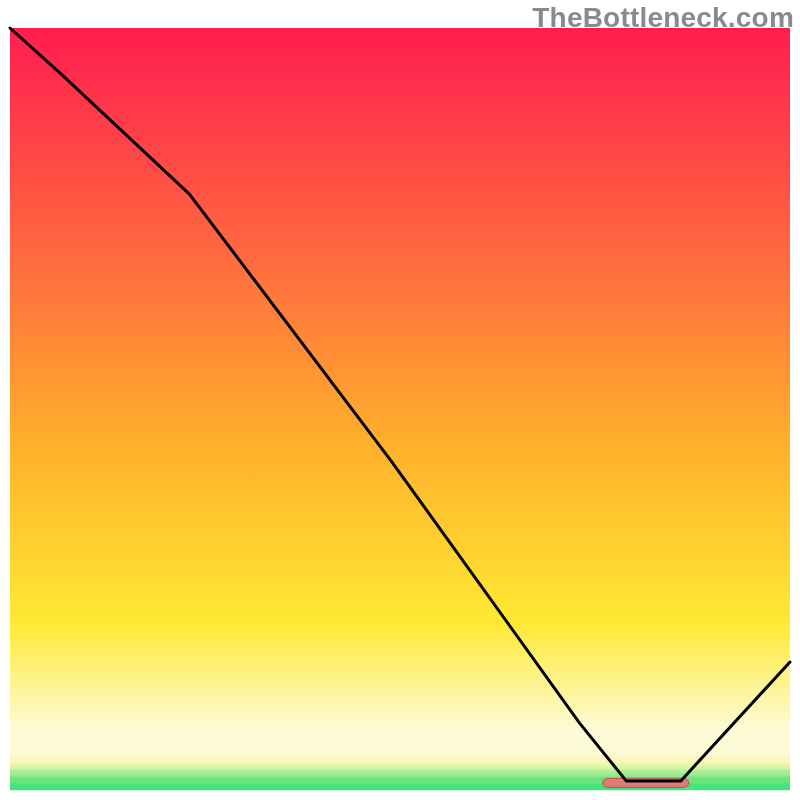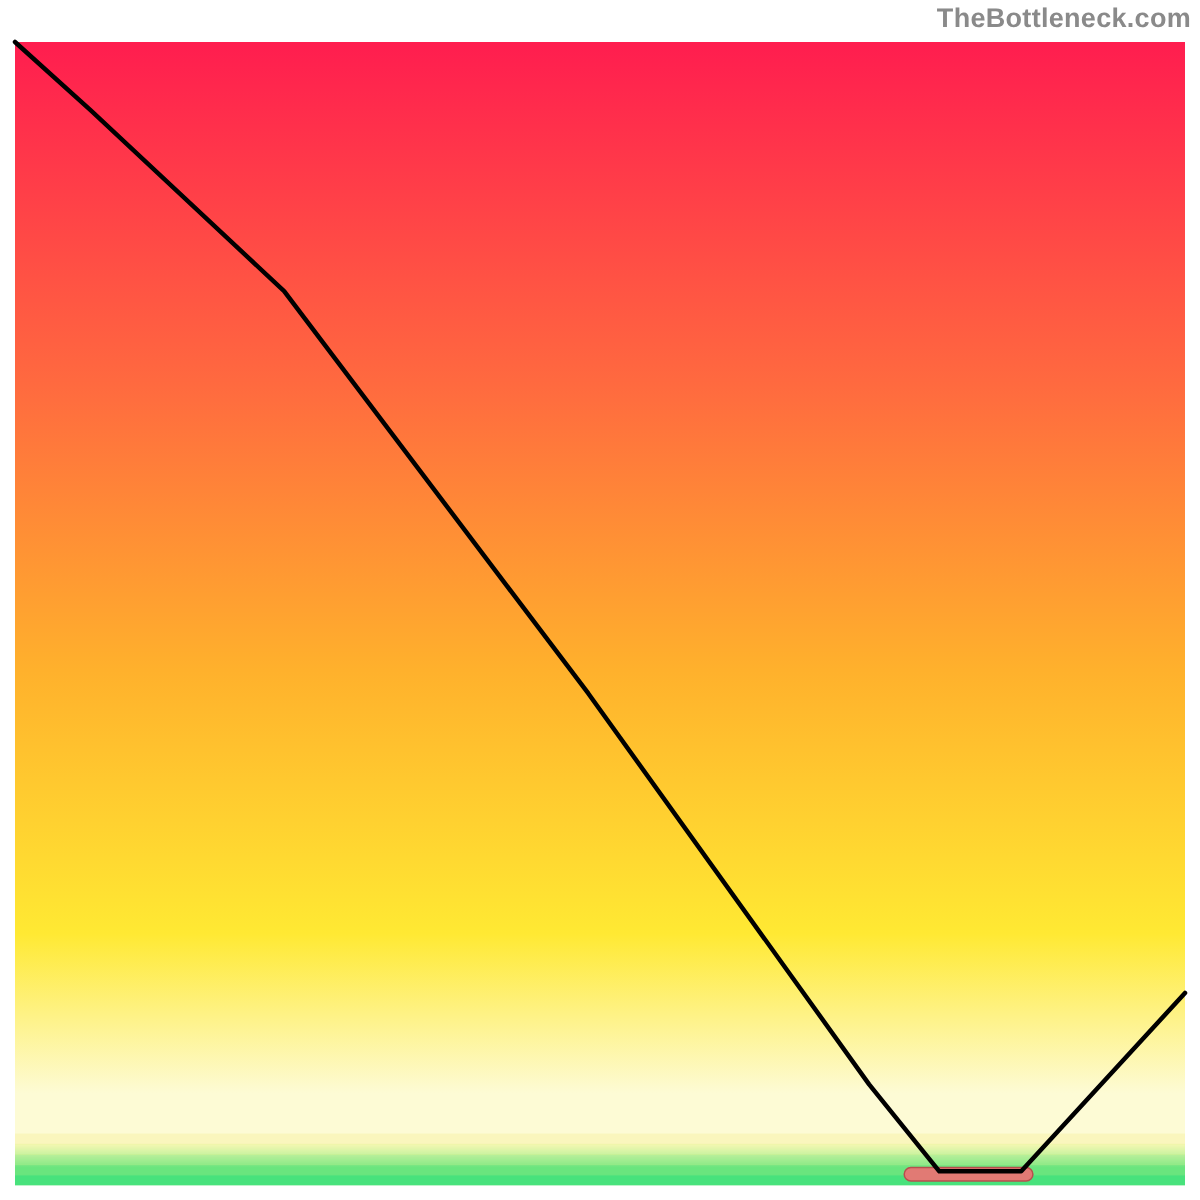--- a/index.html
+++ b/index.html
@@ -13,21 +13,21 @@
   .stage {
     position: relative;
     width: 800px;
     height: 800px;
   }
   .attribution {
     position: absolute;
     top: 2px;
     right: 6px;
     font-family: Arial, Helvetica, sans-serif;
-    font-size: 18px;
+    font-size: 28px;
     font-weight: 600;
     color: #8a8a8a;
     letter-spacing: 0.2px;
   }
   svg {
     position: absolute;
     left: 0;
     top: 0;
   }
 </style>

